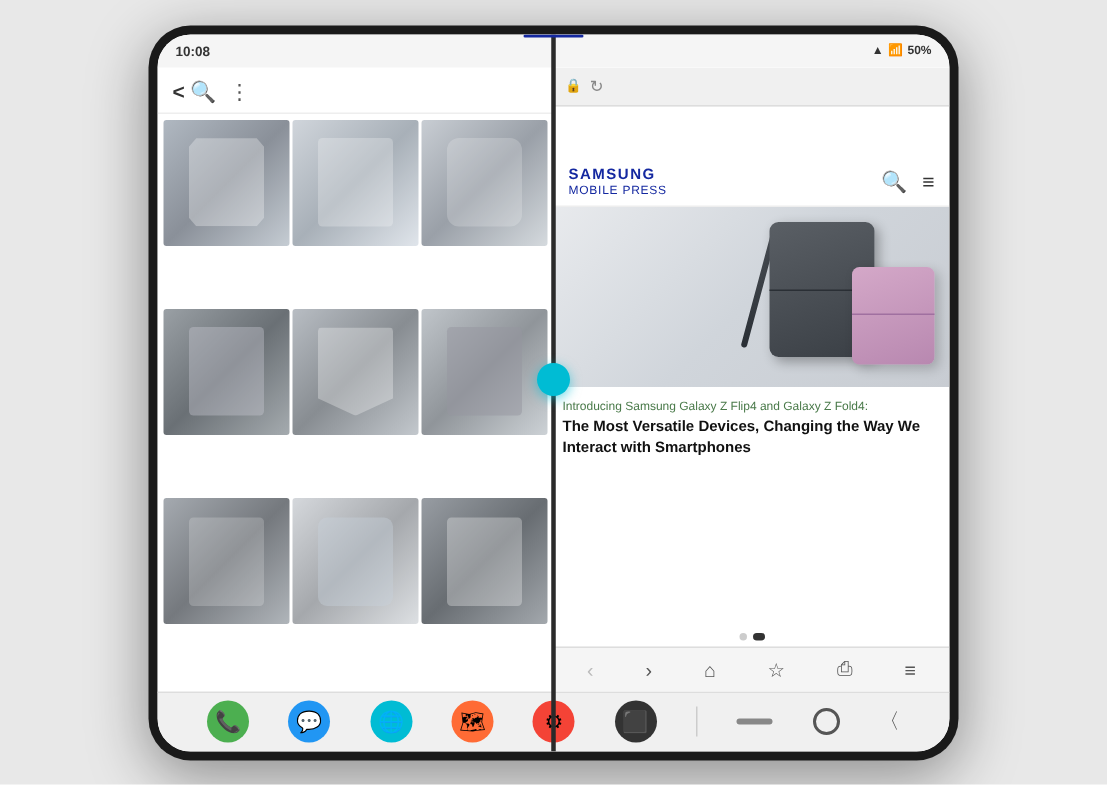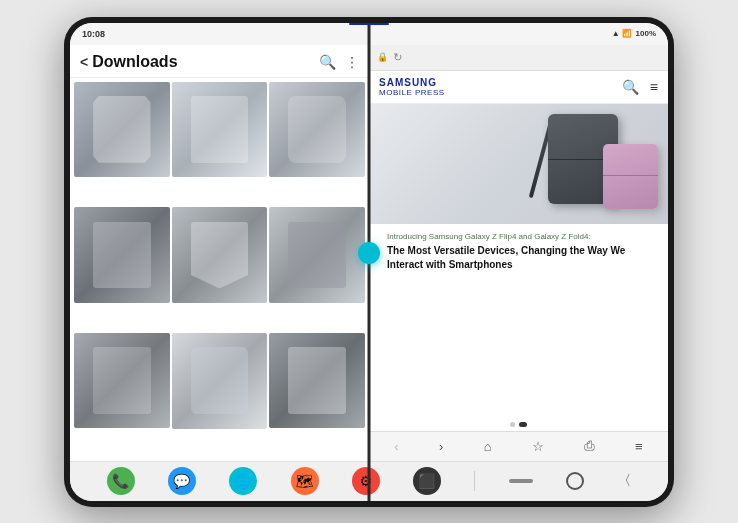--- a/index.html
+++ b/index.html
@@ -8,21 +8,21 @@
       height: 523px;
       background: #e8e8e8;
       display: flex;
       align-items: center;
       justify-content: center;
       font-family: 'Arial', sans-serif;
       overflow: hidden;
     }
 
     .phone-outer {
-      width: 610px;
+      width: 540px;
       height: 490px;
       background: #1a1a1a;
       border-radius: 28px;
       padding: 6px;
       position: relative;
       box-shadow: 0 10px 40px rgba(0,0,0,0.4);
     }
 
     .phone-inner {
       width: 100%;
@@ -226,20 +226,21 @@
       font-size: 11px;
       color: #888;
     }
 
     .samsung-header {
       padding: 6px 10px;
       display: flex;
       align-items: center;
       justify-content: space-between;
       border-bottom: 1px solid #eee;
+      margin-top: 34px;
     }
 
     .samsung-logo-text {
       display: flex;
       flex-direction: column;
     }
 
     .samsung-brand {
       font-size: 10px;
       font-weight: 700;
@@ -324,21 +325,21 @@
       background: linear-gradient(180deg, #4a4f55 0%, #2a2f35 100%);
       border-radius: 2px;
       position: absolute;
       right: 125px;
       top: 15px;
       transform: rotate(15deg);
     }
 
     
     .article-text {
-      padding: 8px 18px;
+      padding: 8px 6px;
       flex: 1;
     }
 
     .article-intro {
       font-size: 8px;
       color: #4a7a4a;
       margin-bottom: 3px;
     }
 
     .article-headline {
@@ -460,31 +461,30 @@
 <div class="phone-outer">
   <div class="phone-inner">
 
     <div class="top-progress"></div>
 
     <div class="status-bar">
       <span class="status-left">10:08</span>
       <span class="status-right">
         <span>▲</span>
         <span>📶</span>
-        <span>100%</span>
+        <span>50%</span>
       </span>
     </div>
 
     <div class="main-content">
 
       <div class="left-panel">
         <div class="downloads-header">
           <div class="downloads-back-row">
             <span class="back-btn">&lt;</span>
-            <span class="downloads-title">Downloads</span>
             <div class="header-icons">
               <span class="header-icon">🔍</span>
               <span class="header-icon">⋮</span>
             </div>
           </div>
         </div>
 
         <div class="photo-grid">
           <div class="photo-cell pc1"></div>
           <div class="photo-cell pc2"></div>

